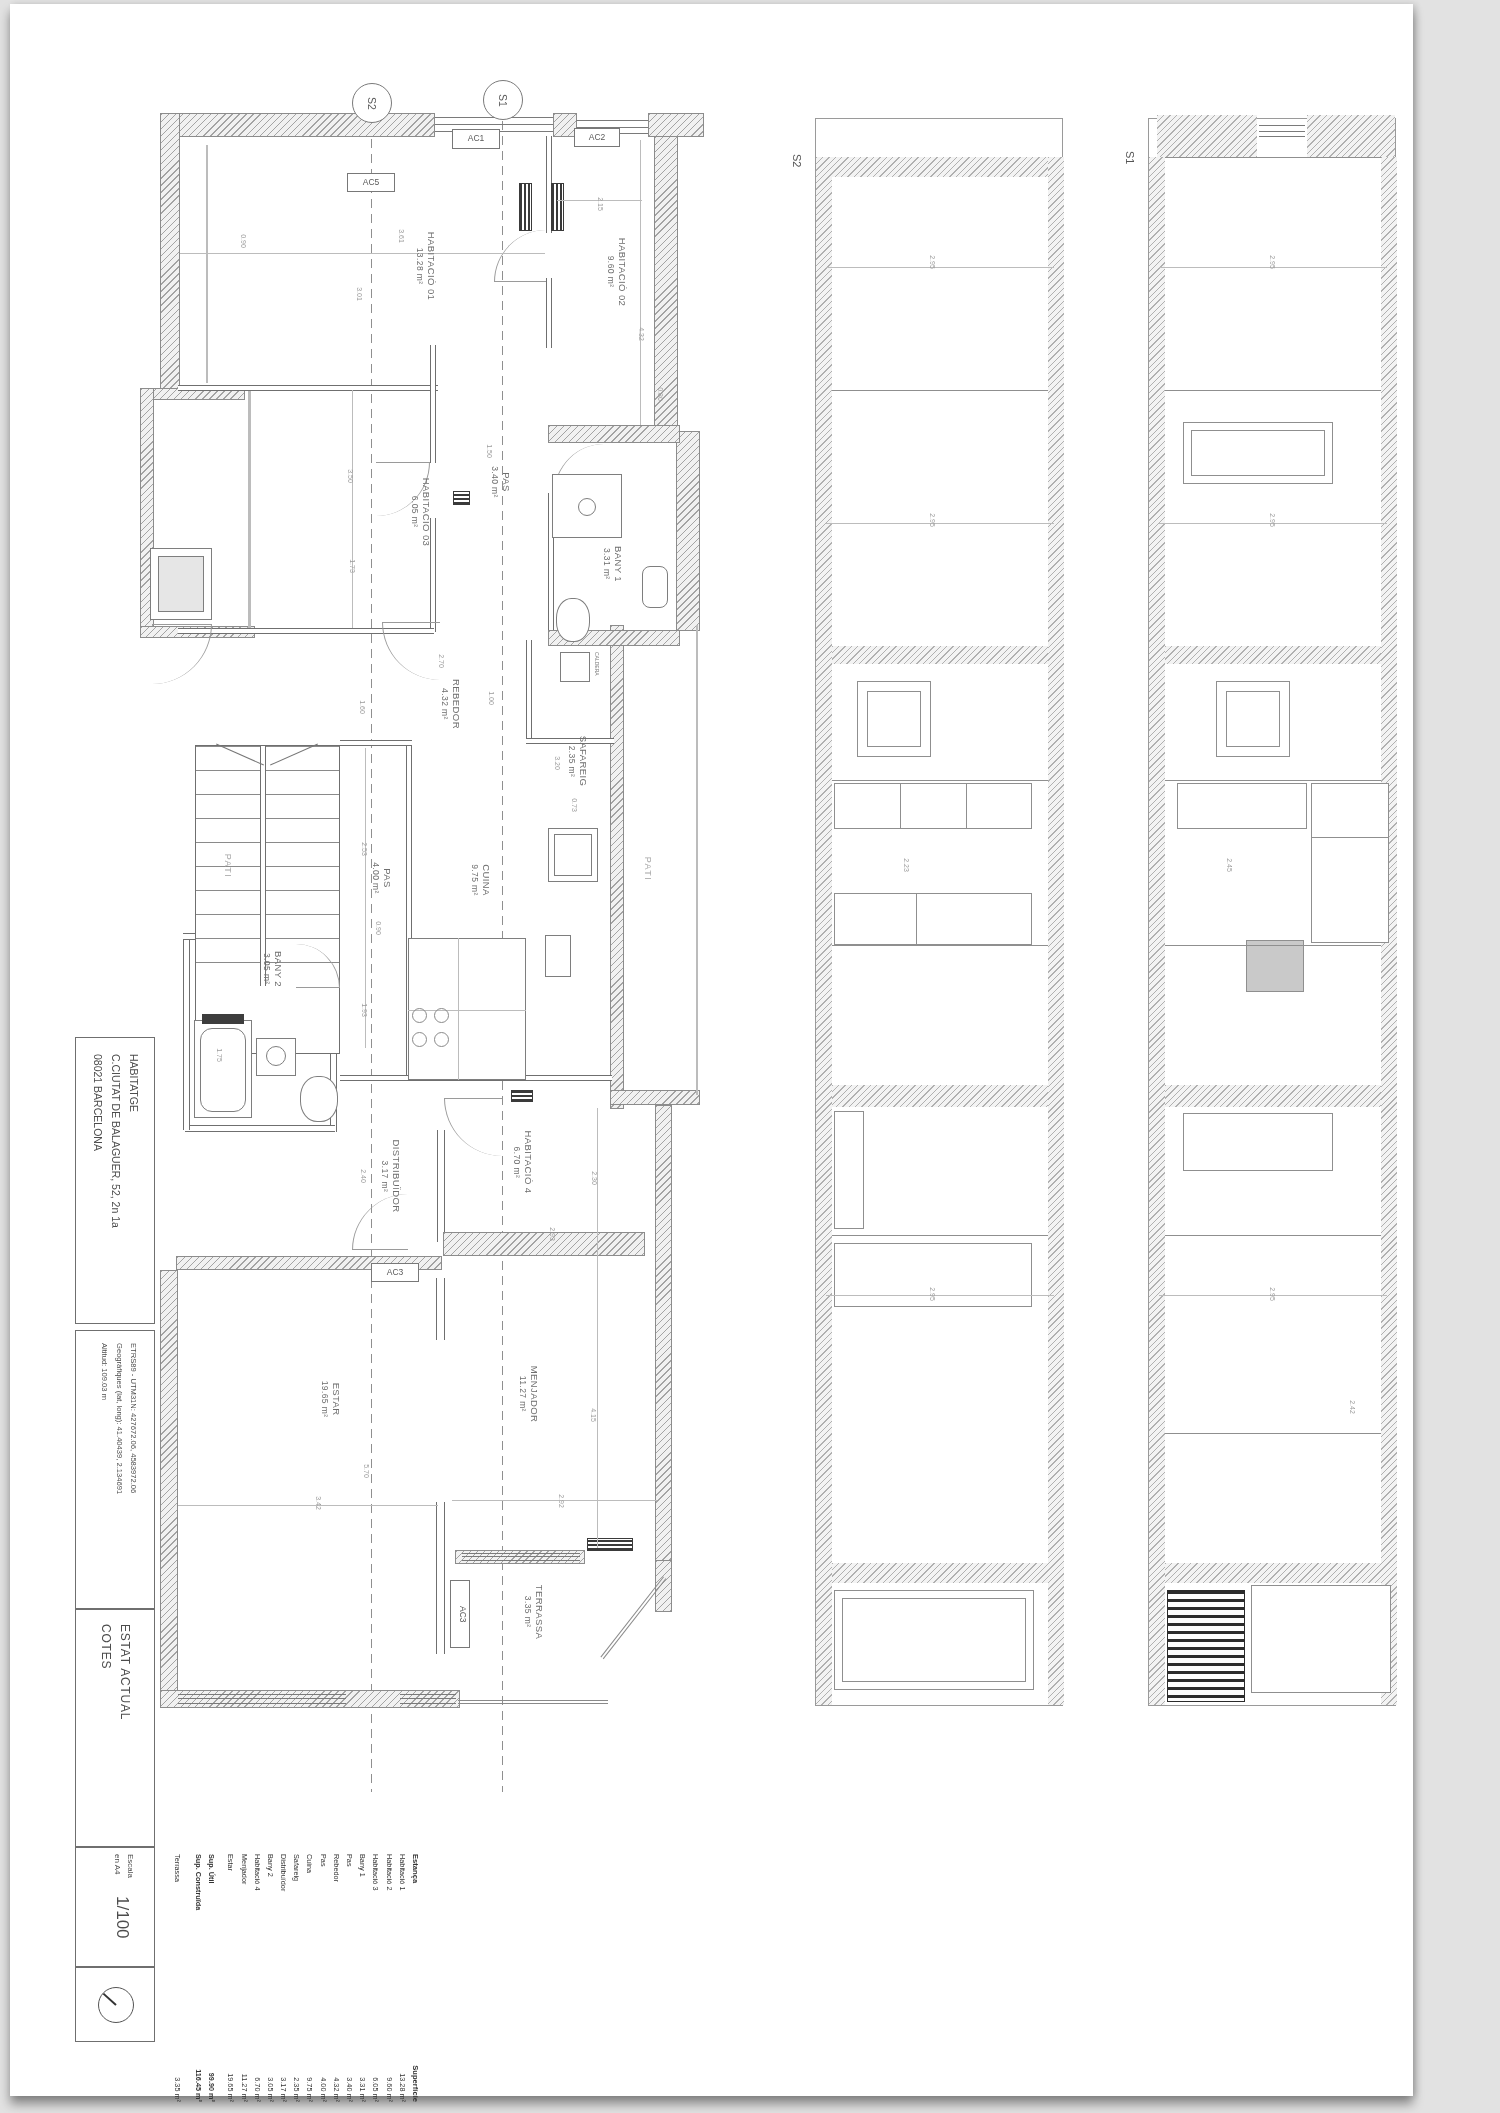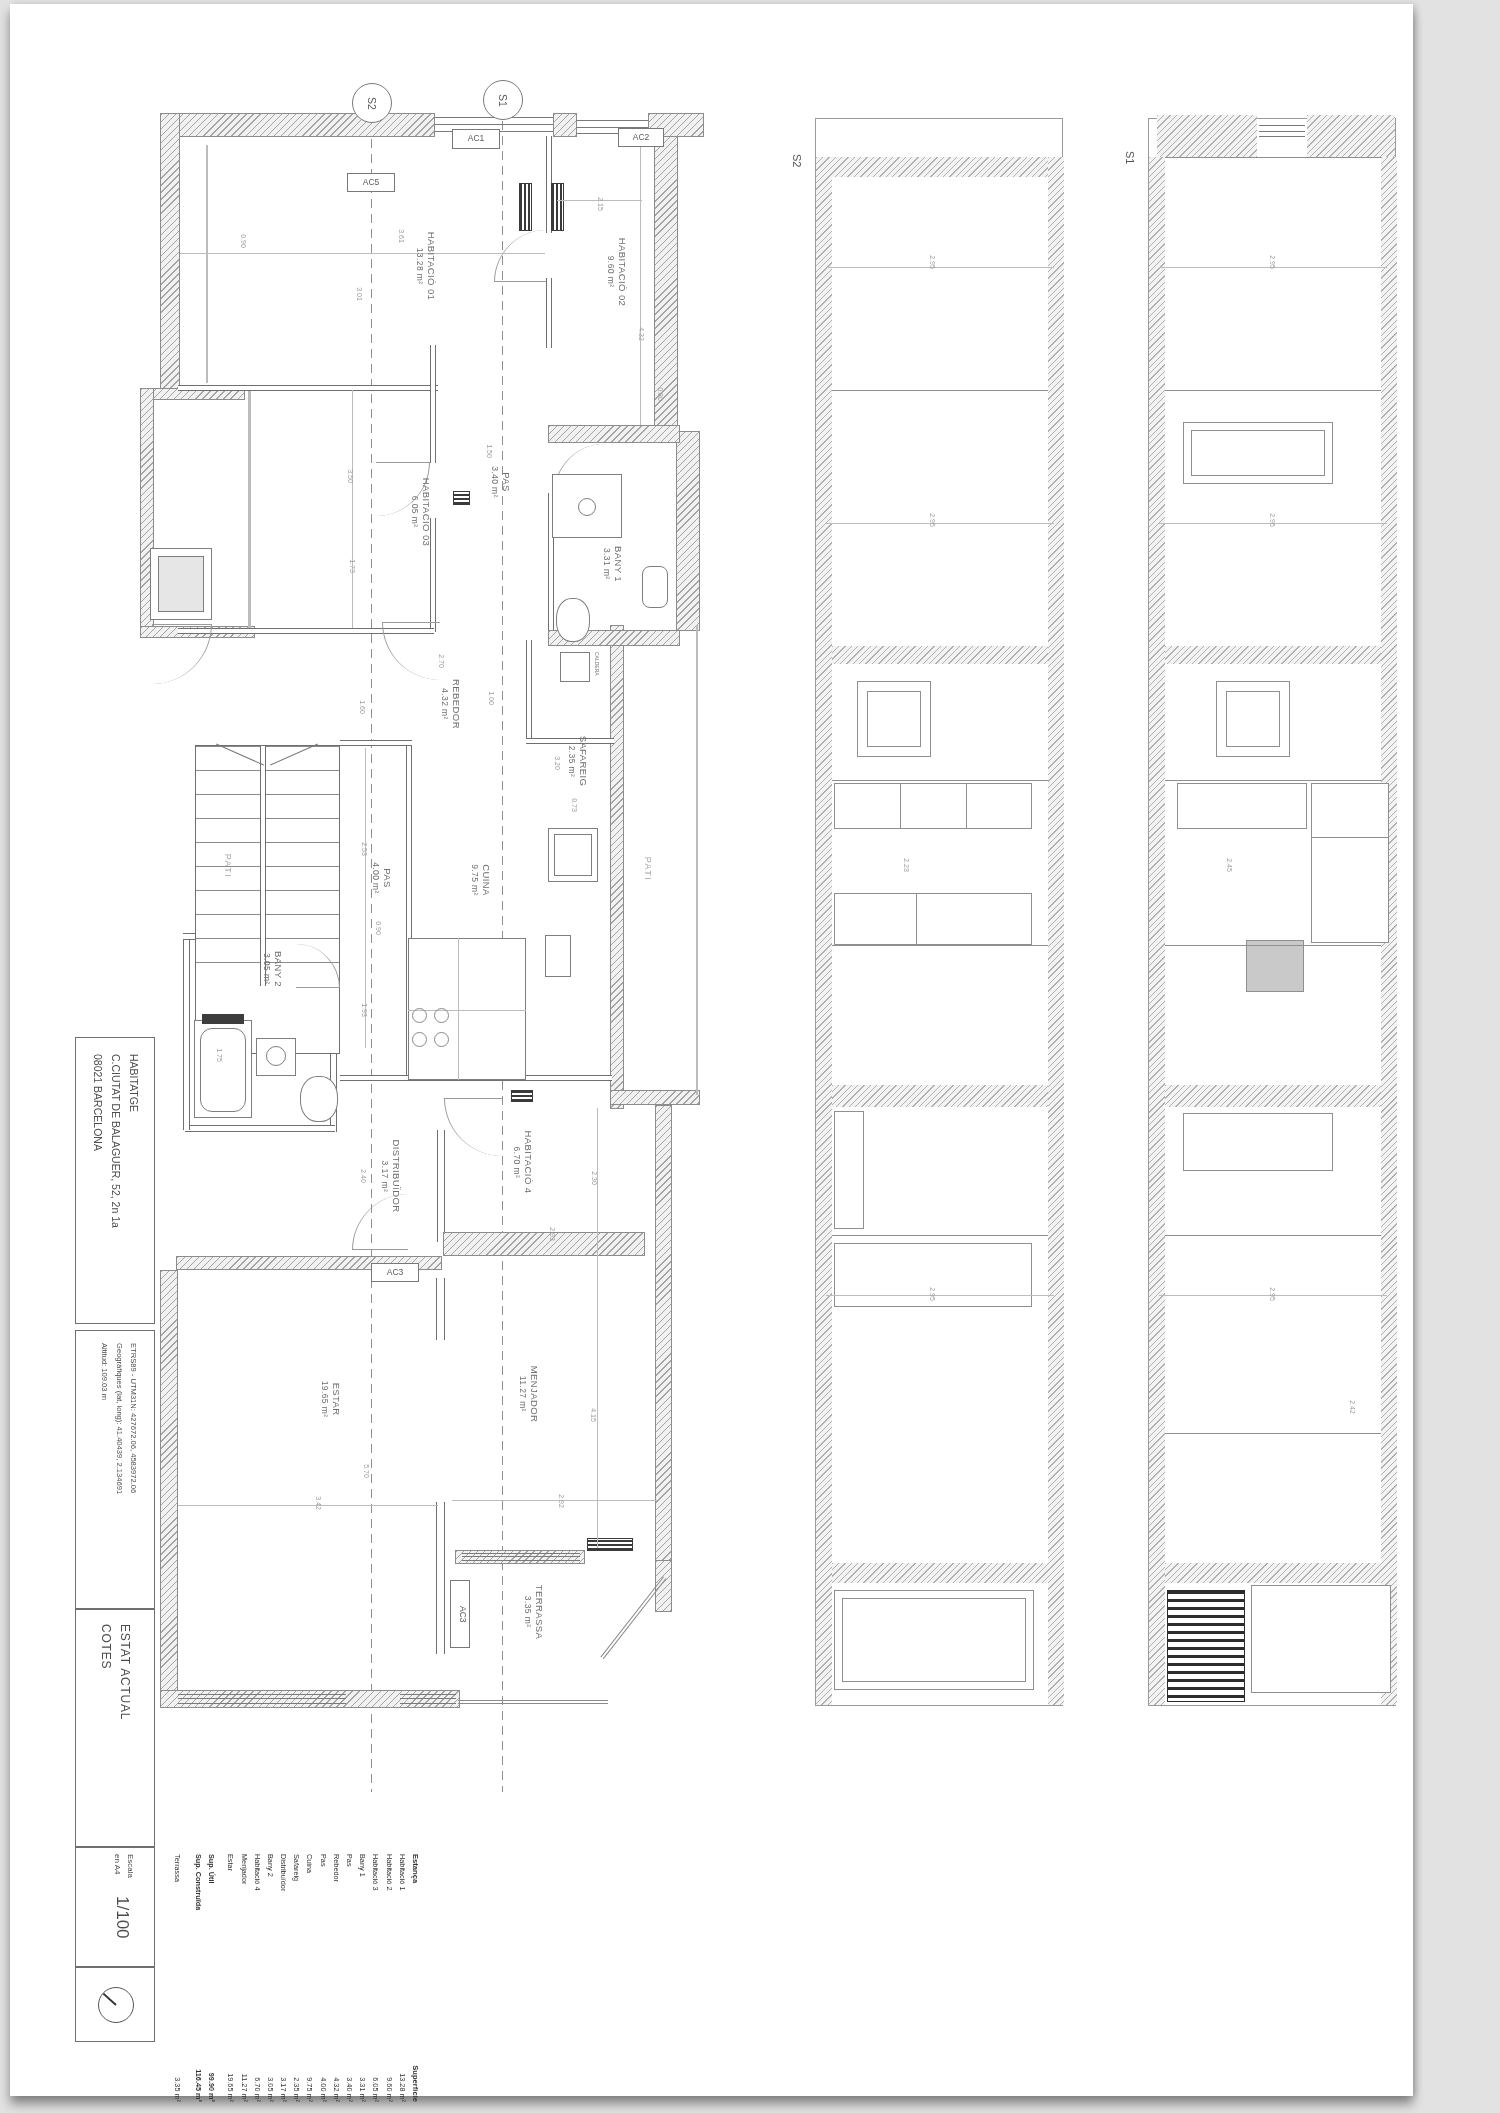--- a/index.html
+++ b/index.html
@@ -165,21 +165,21 @@
   <div class="abs tline" style="left:442px;top:1496px;width:205px;height:1px"></div>
 
   <div class="abs marker" style="left:342px;top:79px">
       <span class="vtext">S2</span>
     </div>
   <div class="abs marker" style="left:473px;top:76px">
       <span class="vtext">S1</span>
     </div>
 
   <div class="abs acbox" style="left:442px;top:125px;width:48px;height:20px">AC1</div>
-  <div class="abs acbox" style="left:608px;top:124px;width:46px;height:19px">AC2</div>
+  <div class="abs acbox" style="left:564px;top:124px;width:46px;height:19px">AC2</div>
   <div class="abs acbox" style="left:337px;top:169px;width:48px;height:19px">AC5</div>
   <div class="abs acbox" style="left:361px;top:1259px;width:48px;height:19px">AC3</div>
   <div class="abs acbox vtext" style="left:440px;top:1576px;width:20px;height:68px;line-height:1.6">AC3</div>
 
   <div class="abs vtext room-label" style="left:415px;top:262px">
       <span class="nm">HABITACIÓ 01</span>
       <span class="ar">13.28 m²</span>
     </div>
   <div class="abs vtext room-label" style="left:606px;top:268px">
       <span class="nm">HABITACIÓ 02</span>

